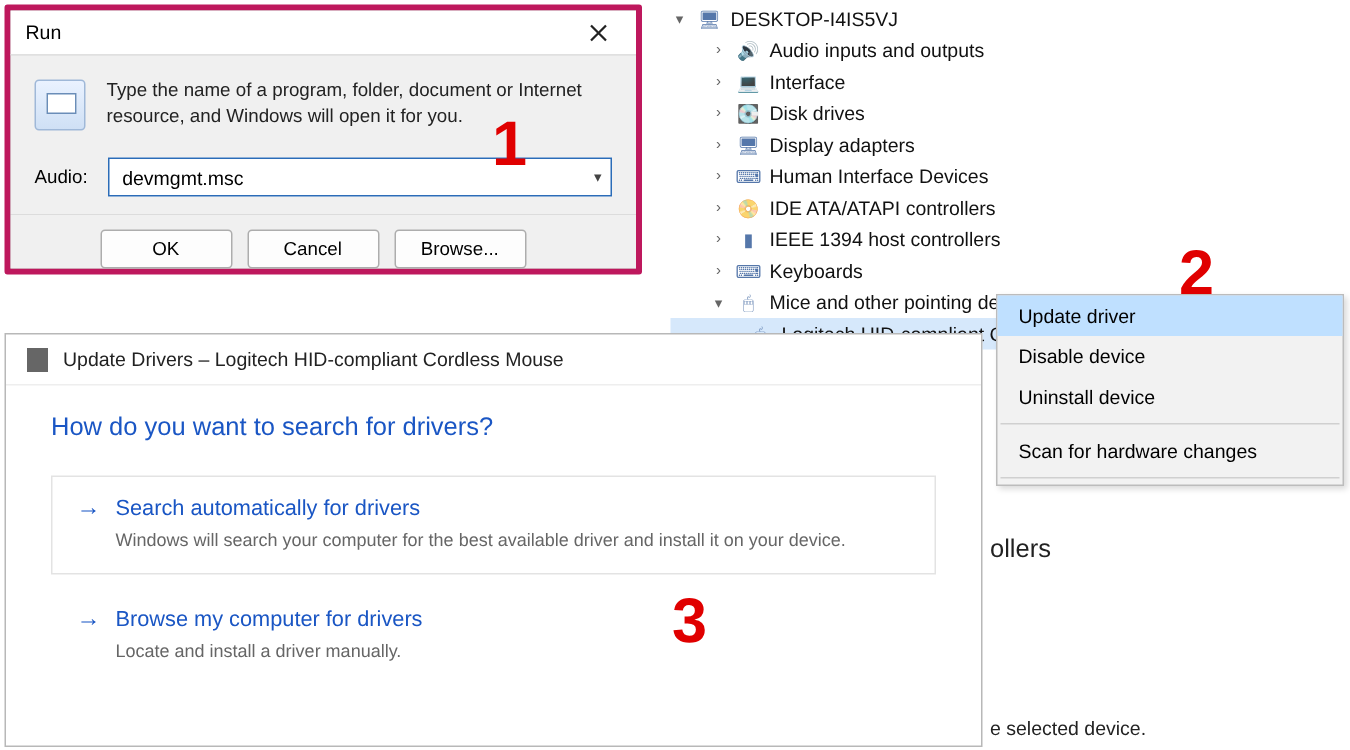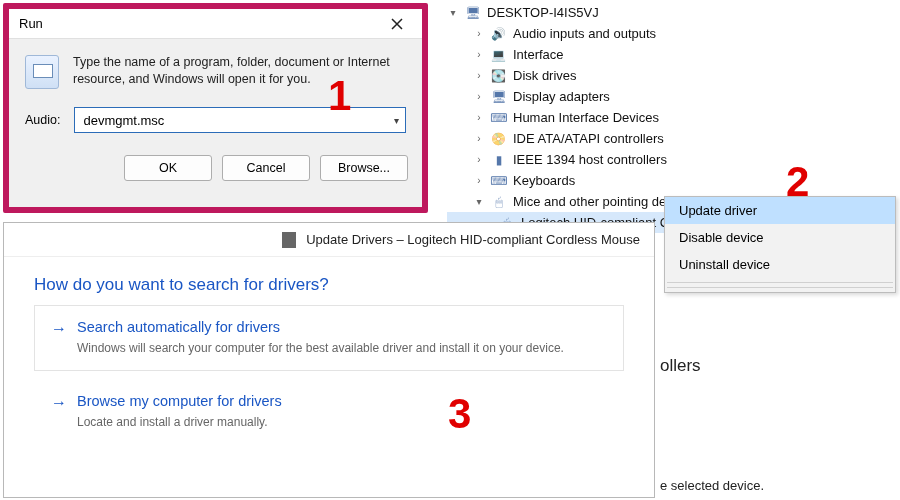--- a/index.html
+++ b/index.html
@@ -1,33 +1,33 @@
 <!DOCTYPE html>
 <html><head>
 <meta charset="utf-8">
 <style>
   * { box-sizing: border-box; font-family: "Segoe UI", Tahoma, sans-serif; }
   body { margin:0; width:900px; height:500px; background:#fff; position:relative; overflow:hidden; }
 
   
-  .run-dialog { position:absolute; left:3px; top:3px; width:425px; border:6px solid #be185d; background:#a3a3a3; border-radius:2px; }
+  .run-dialog { position:absolute; left:3px; top:3px; width:425px; border:4px solid #be185d; background:#a3a3a3; border-radius:2px; }
   .run-titlebar { display:flex; align-items:center; height:30px; background:#fff; padding:0 6px; border-bottom:1px solid #e0e0e0;}
   .run-title { flex:1; font-size:13px; padding-left:4px;}
   .run-close { width:38px; height:24px; display:flex; align-items:center; justify-content:center; font-size:14px; }
   .run-body { padding:14px 16px 12px 16px; background:#f0f0f0;}
   .run-top { display:flex; gap:14px; align-items:center; }
   .run-icon { width:34px; height:34px; border:1px solid #9fb8d8; background:linear-gradient(#eaf2ff,#cfe0f5); border-radius:3px; margin-top:2px; flex:0 0 34px; position:relative;}
   .run-icon::after{content:""; position:absolute; left:7px; top:8px; width:18px; height:12px; border:1px solid #6a8db8; background:#fff;}
   .run-desc { font-size:12.5px; color:#222; line-height:1.35; }
   .run-open-row { display:flex; align-items:center; gap:14px; margin-top:18px;}
   .run-open-label { font-size:12.5px; }
   .run-input-wrap { flex:1; display:flex; align-items:center; border:1px solid #2b6cb8; background:#fff; height:26px; padding:0 6px; }
   .run-input { flex:1; border:none; outline:none; font-size:13px; background:transparent;}
   .run-chevron { font-size:10px; color:#444;}
-  .run-buttons { background:#f0f0f0; padding:10px 14px 26px 0; display:flex; justify-content:flex-end; gap:10px;}
+  .run-buttons { background:#f0f0f0; padding:10px 14px 0 0; display:flex; justify-content:center; gap:10px;}
   .run-btn { min-width:88px; height:26px; font-size:12.5px; background:#fdfdfd; border:1px solid #adadad; border-radius:3px; }
 
   
   .dm-tree { position:absolute; left:447px; top:2px; width:440px; font-size:13px; color:#111;}
   .dm-row { display:flex; align-items:center; height:21px; gap:6px; }
   .dm-arrow { width:12px; text-align:center; color:#666; font-size:10px;}
   .dm-icon { width:16px; height:16px; display:inline-flex; align-items:center; justify-content:center; font-size:12px; color:#5577aa;}
   .dm-root { font-weight:400; }
   .dm-child { padding-left:26px; }
   .dm-child2 { padding-left:52px; }
@@ -35,24 +35,24 @@
 
   
   .ctx-menu { position:absolute; left:664px; top:196px; width:232px; background:#f2f2f2; border:1px solid #bcbcbc; box-shadow:2px 2px 4px rgba(0,0,0,.15); font-size:13px;}
   .ctx-item { padding:6px 14px; }
   .ctx-item.hover { background:#bfe0ff; }
   .ctx-sep { height:1px; background:#d0d0d0; margin:4px 2px;}
   .ctx-item.bold { font-weight:700;}
 
   
   .wiz { position:absolute; left:3px; top:222px; width:652px; height:276px; border:1px solid #b8b8b8; background:#fff;}
-  .wiz-title { display:flex; align-items:center; gap:10px; height:34px; padding:0 14px; font-size:13px; color:#222; border-bottom:1px solid #eee;justify-content:flex-end;}
+  .wiz-title { display:flex; align-items:center; gap:10px; height:34px; padding:0 14px; font-size:13px; color:#222; border-bottom:1px solid #eee;}
   .wiz-tiny-icon { width:14px; height:16px; background:#666; display:inline-block;}
   .wiz-body { padding:18px 30px 0 30px;}
-  .wiz-heading { color:#1a56c4; font-size:17px; margin-bottom:10px;}
+  .wiz-heading { color:#1a56c4; font-size:17px; margin-bottom:22px;}
   .wiz-option { border:1px solid #e3e3e3; padding:12px 16px 14px 16px; margin-bottom:18px;}
   .wiz-option.noborder { border:1px solid transparent; padding-top:2px;}
   .wiz-opt-title { display:flex; align-items:center; gap:10px; color:#1a56c4; font-size:14.5px;}
   .wiz-arrow { color:#1a56c4; font-size:16px;}
   .wiz-opt-desc { font-size:12px; color:#666; margin-top:4px; padding-left:26px; line-height:1.35;}
 
   
   .peek1 { position:absolute; left:660px; top:356px; font-size:17px; color:#222;}
   .peek2 { position:absolute; left:660px; top:478px; font-size:13px; color:#222;}
 
@@ -154,20 +154,21 @@
       <span class="dm-icon">🖥</span>
       <span>Monitors</span>
     </div>
 </div>
 
 <div class="ctx-menu">
   <div class="ctx-item hover">Update driver</div>
   <div class="ctx-item">Disable device</div>
   <div class="ctx-item">Uninstall device</div>
   <div class="ctx-sep"></div>
+  <div class="ctx-item">Scan for hardware changes</div>
   <div class="ctx-sep"></div>
 </div>
 
 <div class="wiz">
   <div class="wiz-title">
     <span class="wiz-tiny-icon"></span>
     <span>Update Drivers – Logitech HID-compliant Cordless Mouse</span>
   </div>
   <div class="wiz-body">
     <div class="wiz-heading">How do you want to search for drivers?</div>

